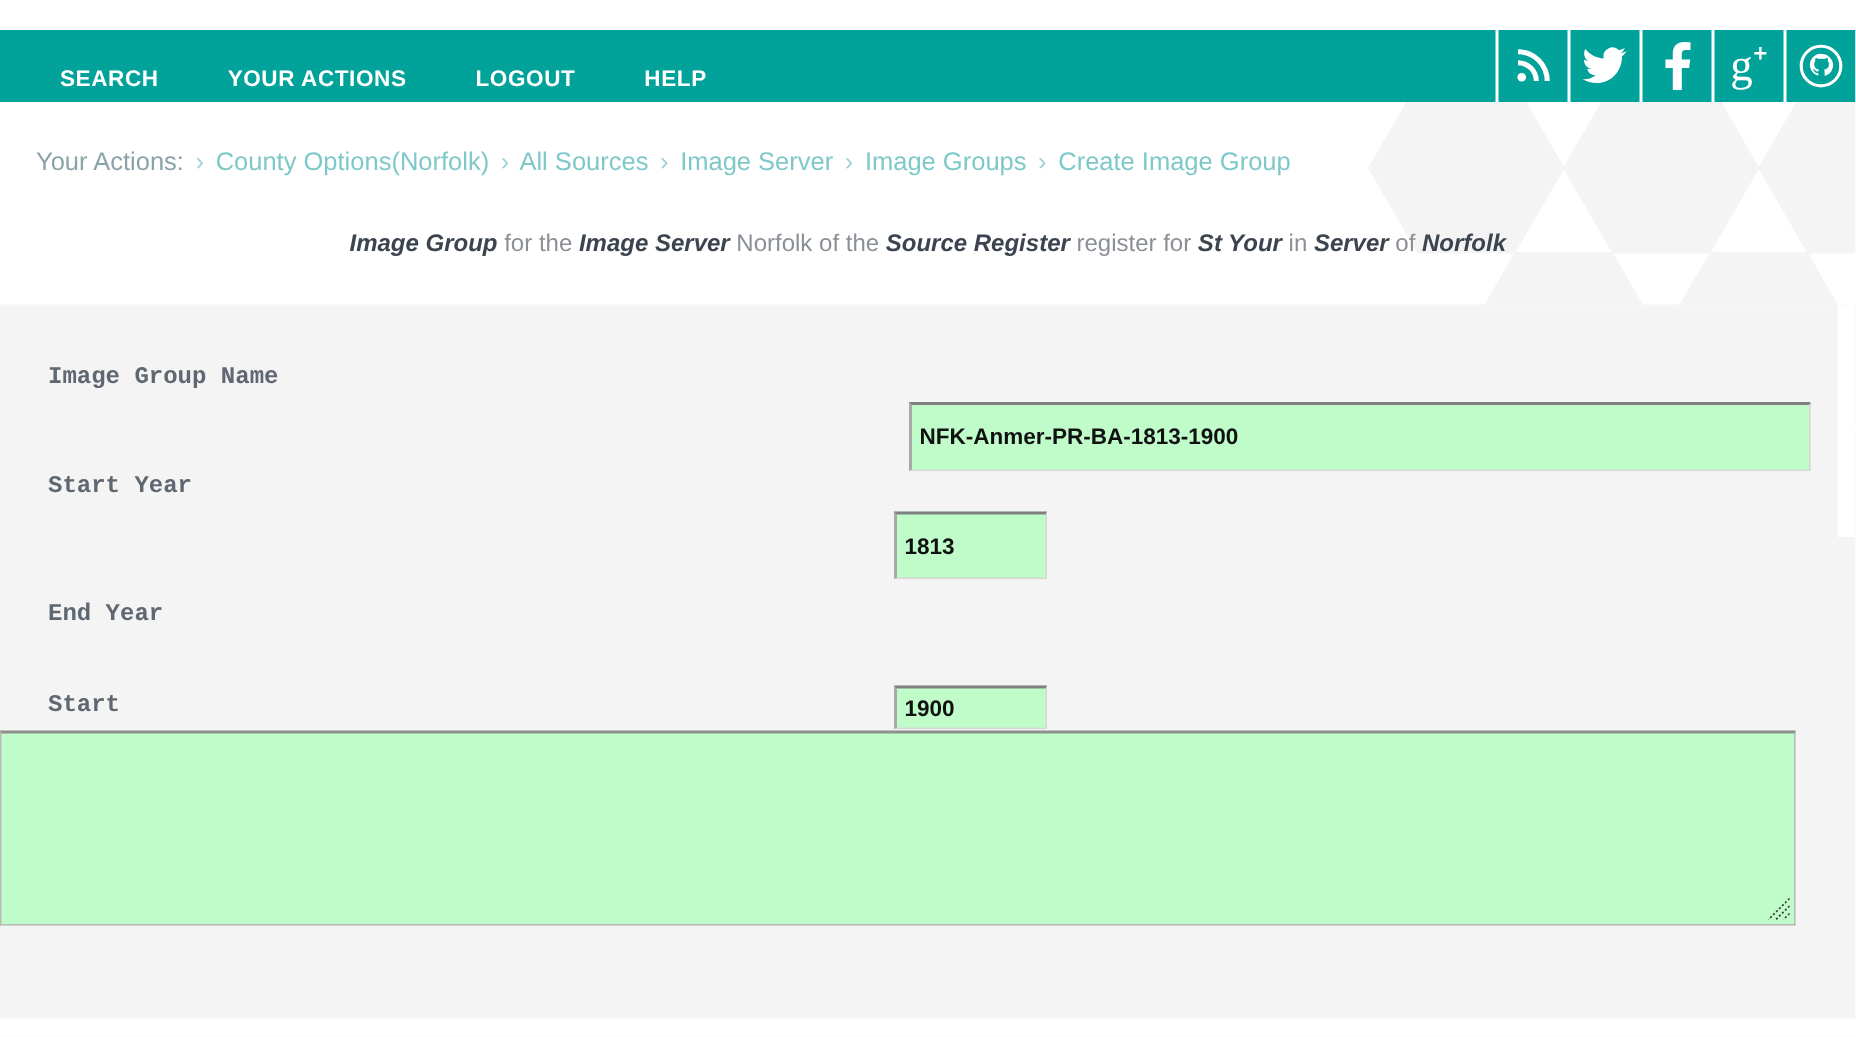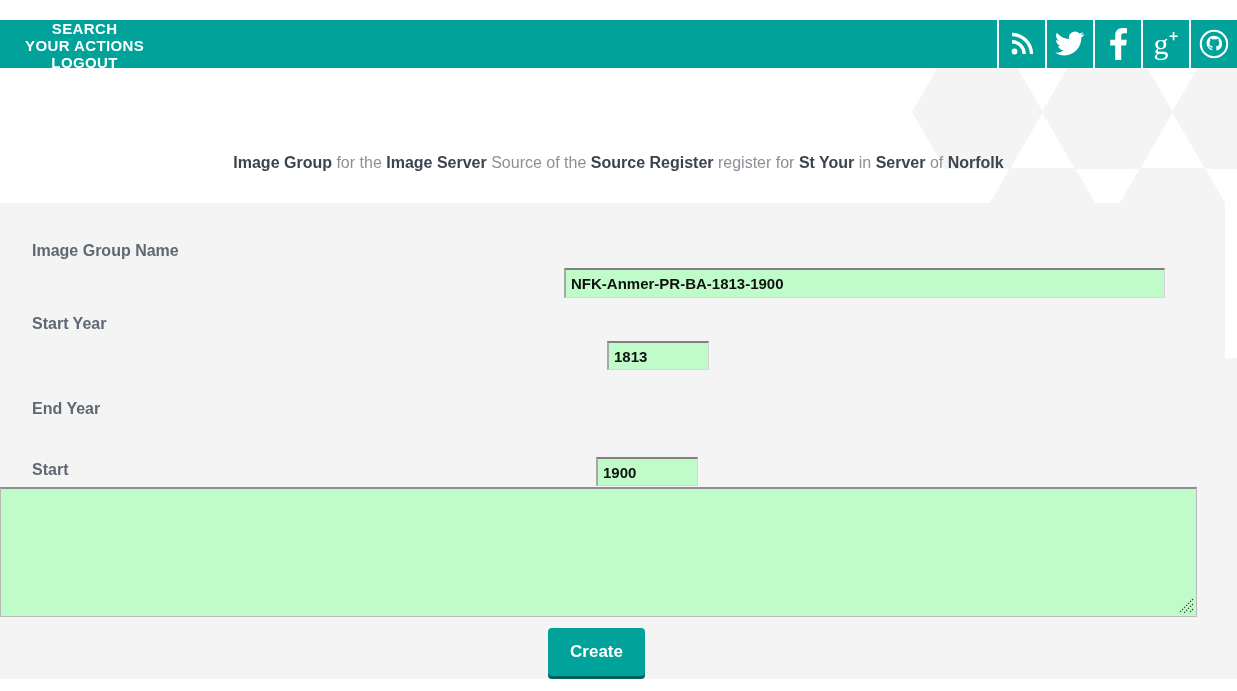--- a/index.html
+++ b/index.html
@@ -38,26 +38,25 @@
   }
   .navbar {
     position: absolute;
     left: 0; top: 20px;
     width: 1237px; height: 48px;
     background: #00a29a;
     z-index: 5;
   }
   .nav-links {
     position: absolute;
-    left: 1px; top: 0;
+    left: 16px; top: 0;
     height: 64px;
     display: flex;
     align-items: center;
     padding-left: 24px;
-    flex-direction: column;
   }
   .nav-link {
     color: #ffffff;
     font-size: 15px;
     font-weight: bold;
     letter-spacing: 0.4px;
     text-transform: uppercase;
     text-decoration: none;
     margin-right: 46px;
     white-space: nowrap;
@@ -119,20 +118,21 @@
     width: 1237px;
     text-align: center;
     font-size: 16px;
     color: #8b9096;
     z-index: 4;
     white-space: nowrap;
   }
   .subtitle b {
     color: #3c4450;
     font-weight: bold;
+    font-style: italic;
   }
 
   
   .form-panel {
     position: absolute;
     left: 0; top: 203px;
     width: 1237px;
     height: 476px;
     background: #f4f4f4;
     z-index: 3;
@@ -145,20 +145,21 @@
     z-index: 4;
   }
 
   .field-label {
     position: absolute;
     left: 32px;
     font-size: 16px;
     font-weight: bold;
     color: #5f6872;
     z-index: 4;
+    font-family: Liberation Mono, monospace;
   }
   #lbl-name  { top: 242px; }
   #lbl-start { top: 315px; text-align: right; }
   #lbl-end   { top: 388px; margin-top: 12px; }
   #lbl-notes { top: 461px; }
 
   .txt-input {
     position: absolute;
     background: #bffcc9;
     color: #111111;
@@ -167,22 +168,22 @@
     font-weight: bold;
     padding: 2px 4px 2px 5px;
     border: 1px solid #b0b0b0;
     border-top: 2px solid #808080;
     border-left: 2px solid #a8a8a8;
     border-right: 1px solid #d6d6d6;
     border-bottom: 1px solid #d6d6d6;
     outline: none;
     z-index: 4;
   }
-  #in-name  { left: 564px; top: 268px; width: 601px; height: 30px; }
-  #in-start { left: 596px; top: 341px; width: 102px; height: 29px; margin-left: 11px; }
+  #in-name  { left: 606px; top: 268px; width: 601px; height: 46px; }
+  #in-start { left: 596px; top: 341px; width: 102px; height: 45px; }
   #in-end   { left: 596px; top: 414px; width: 102px; height: 29px; margin-top: 43px; }
 
   .notes-area {
     position: absolute;
     left: 0px; top: 487px;
     width: 1197px; height: 130px;
     background: #bffcc9;
     border: 1px solid #b9b9b9;
     border-top: 2px solid #8f8f8f;
     resize: none;
@@ -293,23 +294,36 @@
       <div class="social-btn">
         <svg width="30" height="30" viewBox="0 0 30 30">
           <circle cx="15" cy="15" r="13.2" fill="none" stroke="#fff" stroke-width="2.1"></circle>
           <path fill="#fff" d="M15 6.8c-4.1 0-7.4 3.3-7.4 7.4 0 3.3 2.1 6.1 5.1 7.1.4.1.5-.2.5-.4v-1.3c-2.1.4-2.5-1-2.5-1-.3-.9-.8-1.1-.8-1.1-.7-.5.1-.5.1-.5.8.1 1.2.8 1.2.8.7 1.2 1.8.8 2.2.6.1-.5.3-.8.5-1-1.7-.2-3.4-.8-3.4-3.7 0-.8.3-1.5.8-2-.1-.2-.4-1 .1-2.1 0 0 .6-.2 2.1.8a7.2 7.2 0 0 1 3.8 0c1.5-1 2.1-.8 2.1-.8.4 1.1.2 1.9.1 2.1.5.5.8 1.2.8 2 0 2.9-1.7 3.5-3.4 3.7.3.2.5.7.5 1.5v2.2c0 .2.1.5.6.4a7.4 7.4 0 0 0 5.1-7.1c-.1-4.1-3.4-7.4-7.5-7.4z"></path>
         </svg>
       </div>
 
     </div>
   </div>
 
+  <div class="breadcrumb">
+    <span class="crumb-root">Your Actions:</span>
+    <span class="sep">›</span>
+    <a class="crumb" href="#">County Options(Norfolk)</a>
+    <span class="sep">›</span>
+    <a class="crumb" href="#">All Sources</a>
+    <span class="sep">›</span>
+    <a class="crumb" href="#">Image Server</a>
+    <span class="sep">›</span>
+    <a class="crumb" href="#">Image Groups</a>
+    <span class="sep">›</span>
+    <a class="crumb" href="#">Create Image Group</a>
+  </div>
 
   <div class="subtitle">
-    <b>Image Group</b><span> for the </span><b>Image Server</b><span> Source of the </span><b>Source Register</b><span> register for </span><b>St Your</b><span> in </span><b>Server</b><span> of </span><b>Norfolk</b>
+    <b>Image Group</b><span> for the </span><b>Image Server</b><span> Norfolk of the </span><b>Source Register</b><span> register for </span><b>St Your</b><span> in </span><b>Server</b><span> of </span><b>Norfolk</b>
   </div>
 
   <div class="form-panel"></div>
   <div class="panel-right-shade"></div>
 
   <div class="field-label" id="lbl-name">Image Group Name</div>
   <input class="txt-input" id="in-name" type="text" value="NFK-Anmer-PR-BA-1813-1900" style="">
 
   <div class="field-label" id="lbl-start">Start Year</div>
   <input class="txt-input" id="in-start" type="text" value="1813" style="">
@@ -321,17 +335,16 @@
   <textarea class="notes-area" style=""></textarea>
 
   <svg class="resize-grip" viewBox="0 0 16 16">
     <g stroke="#3a3a3a" stroke-width="1.1" stroke-linecap="butt" stroke-dasharray="1.4 1.4">
       <line x1="15" y1="1" x2="1" y2="15"></line>
       <line x1="15" y1="6" x2="6" y2="15"></line>
       <line x1="15" y1="11" x2="11" y2="15"></line>
     </g>
   </svg>
 
-  <button class="create-btn">Create</button>
 
   <div class="bottom-strip"></div>
 
 </div>
 
 </body></html>

